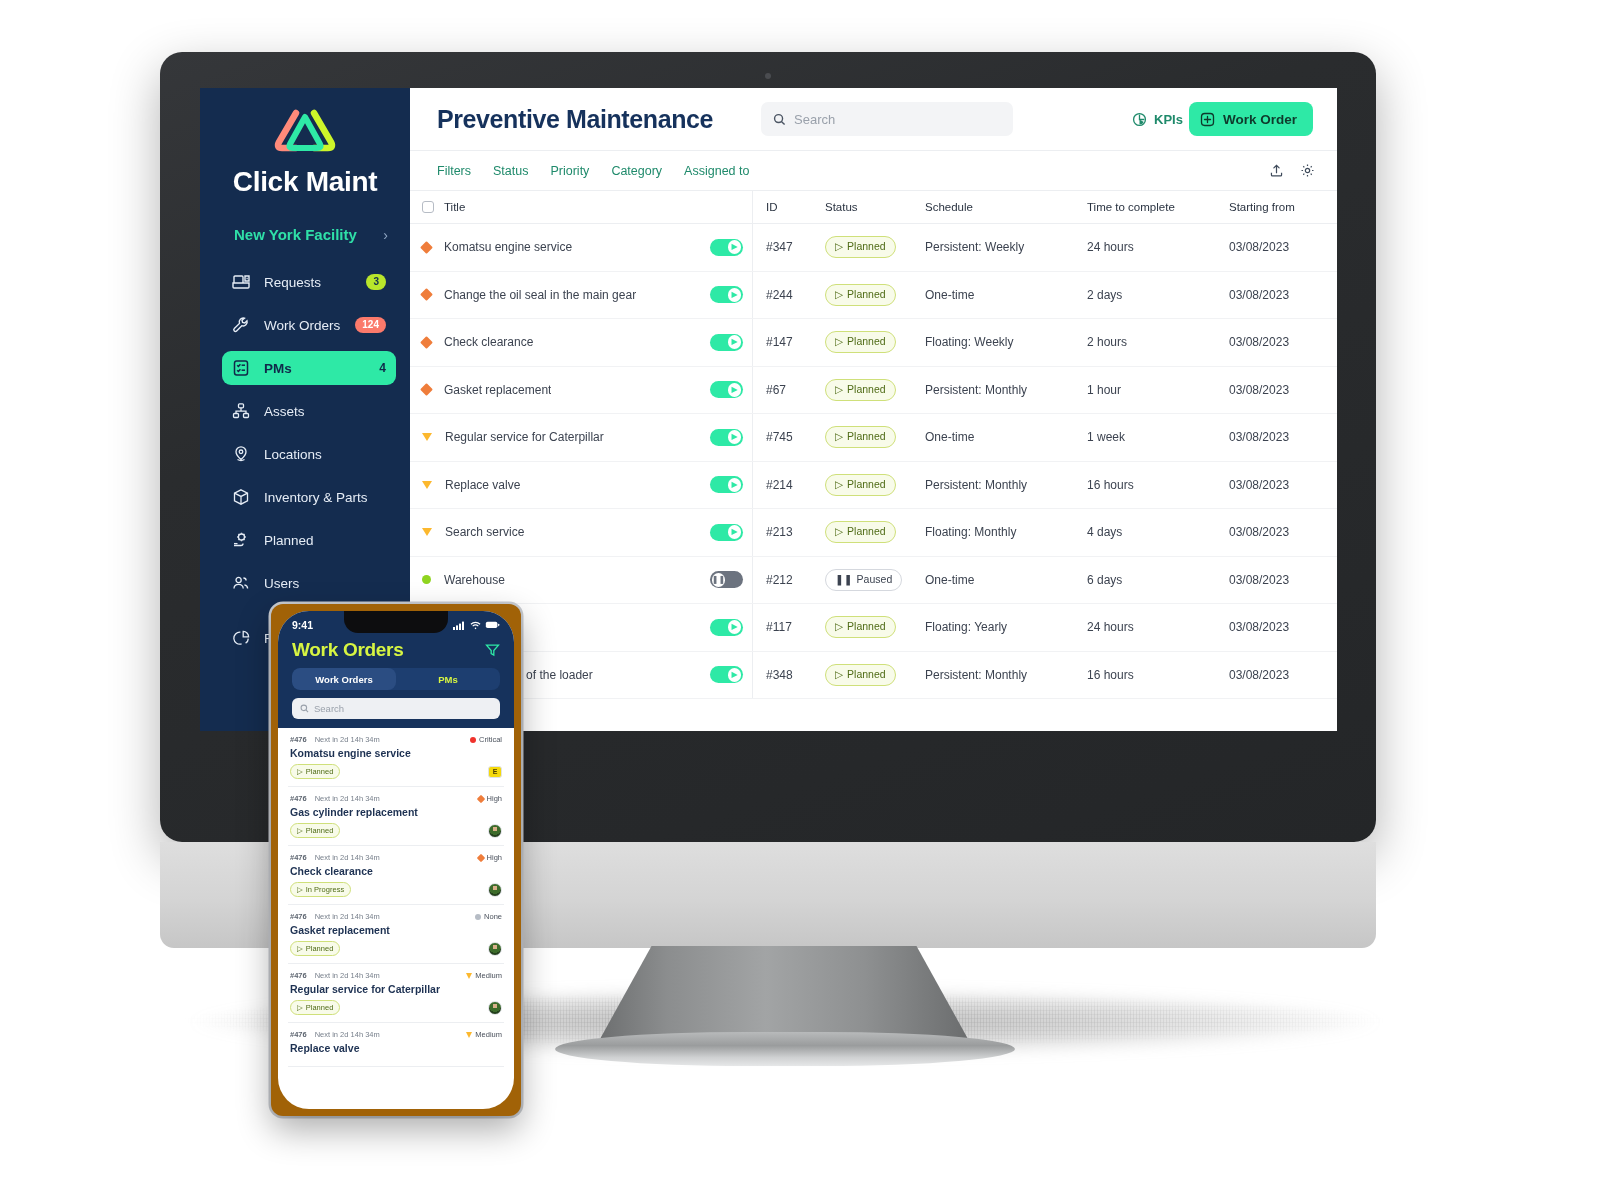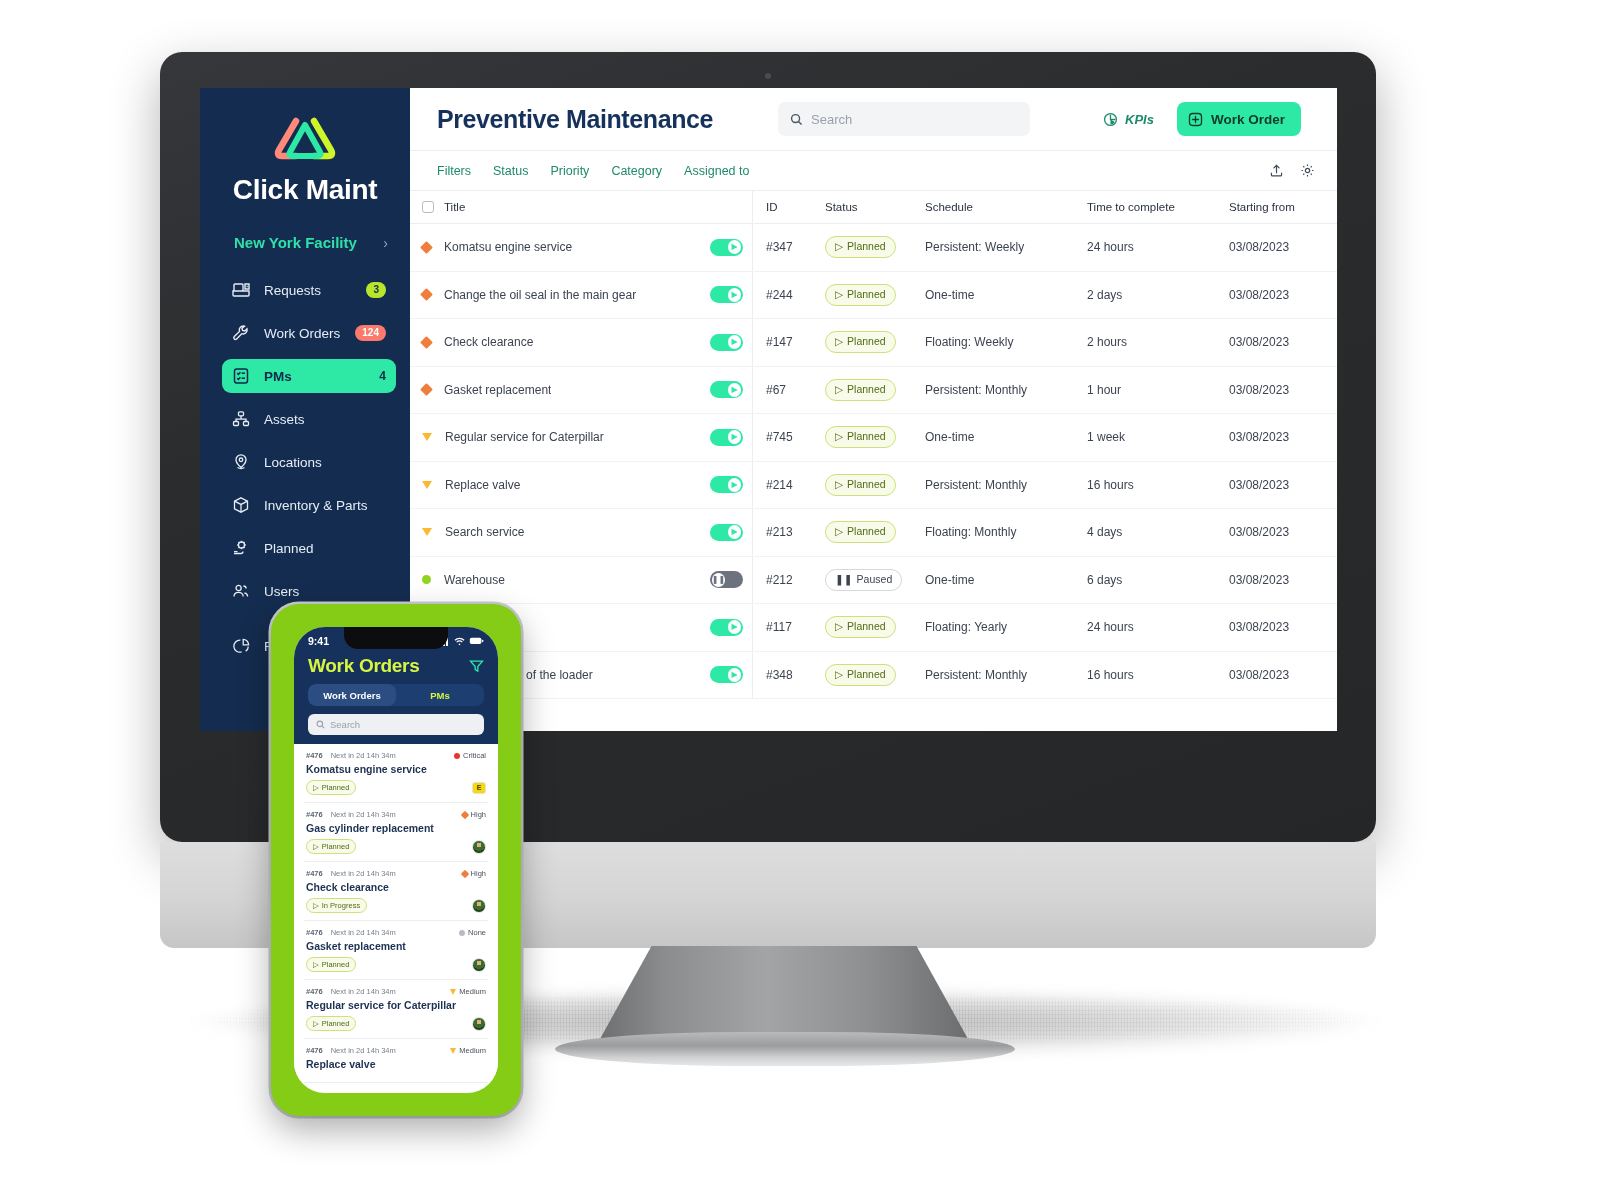--- a/index.html
+++ b/index.html
@@ -77,21 +77,21 @@
     width: 1137px; height: 643px;
     background: #ffffff;
     overflow: hidden;
     display: flex;
   }
 
   
   .sidebar {
     width: 210px; flex: 0 0 210px;
     background: #142c4f;
-    padding-top: 18px;
+    padding-top: 10px;
     color: #ffffff;
     position: relative;
   }
   .logo-wrap { text-align: center; padding: 6px 0 2px; }
   .logo-mark { width: 78px; height: 52px; display: inline-block; }
   .logo-text {
     font-size: 28px; font-weight: 700; letter-spacing: -.3px;
     color: #ffffff; margin-top: 6px; margin-bottom: 26px;
   }
   .facility {
@@ -118,30 +118,30 @@
   }
   .badge.green { background: #b9e62b; color: #13304f; }
   .badge.red { background: #fb7a6b; color: #ffffff; }
   .plain-count { font-size: 12px; font-weight: 700; color: #10294a; }
   .nav-gap { height: 12px; }
 
   
   .main { flex: 1 1 auto; background: #ffffff; position: relative; overflow: hidden; }
   .topbar {
     height: 62px; display: flex; align-items: center;
-    padding: 0 36px 0 27px; gap: 23px;
+    padding: 0 24px 0 27px; gap: 6px;
   }
   .page-title { font-size: 25px; font-weight: 700; color: #16325c; letter-spacing: -.4px; white-space: nowrap; }
   .search-box {
     width: 252px; height: 34px; background: #f3f4f6; border-radius: 7px;
     display: flex; align-items: center; gap: 8px; padding: 0 12px; margin-left: 42px;
   }
   .search-box .ph { color: #9aa1ab; font-size: 13px; }
   .topbar-spacer { flex: 1 1 auto; }
-  .kpi-btn { display: flex; align-items: center; gap: 7px; color: #1f8a6b; font-size: 13px; font-weight: 600; font-style: italic; }
+  .kpi-btn { display: flex; align-items: center; gap: 7px; color: #1f8a6b; font-size: 13px; font-weight: 600; }
   .wo-btn {
     display: flex; align-items: center; gap: 8px;
     background: #2ee9a6; color: #0f3a2c; font-size: 13.5px; font-weight: 700;
     height: 34px; padding: 0 16px 0 11px; border-radius: 8px;
   }
 
   .filterbar {
     height: 40px; border-top: 1px solid #eceef1;
     display: flex; align-items: center; padding: 0 22px 0 27px; gap: 22px;
   }
@@ -191,24 +191,24 @@
     border-radius: 11px; font-size: 10.5px; padding: 3px 9px; line-height: 1.3;
   }
   .pill.planned { border: 1px solid #cfe07a; color: #4f6b16; background: #f8fbe9; }
   .pill.paused { border: 1px solid #d5d8de; color: #3c4350; background: #ffffff; }
 
   
   .phone {
     position: absolute;
     left: 271px; top: 604px;
     width: 250px; height: 512px;
-    background: #84cc16;
-    border-radius: 28px;
+    background: #a16207;
+    border-radius: 12px;
     box-shadow: 0 14px 34px rgba(0,0,0,.32), 0 0 0 2.5px #c9ccd1;
-    padding: 23px;
+    padding: 7px;
     overflow: hidden;
   }
   .phone-screen {
     width: 100%; height: 100%;
     background: #ffffff;
     border-radius: 31px;
     overflow: hidden;
     position: relative;
   }
   .notch {

